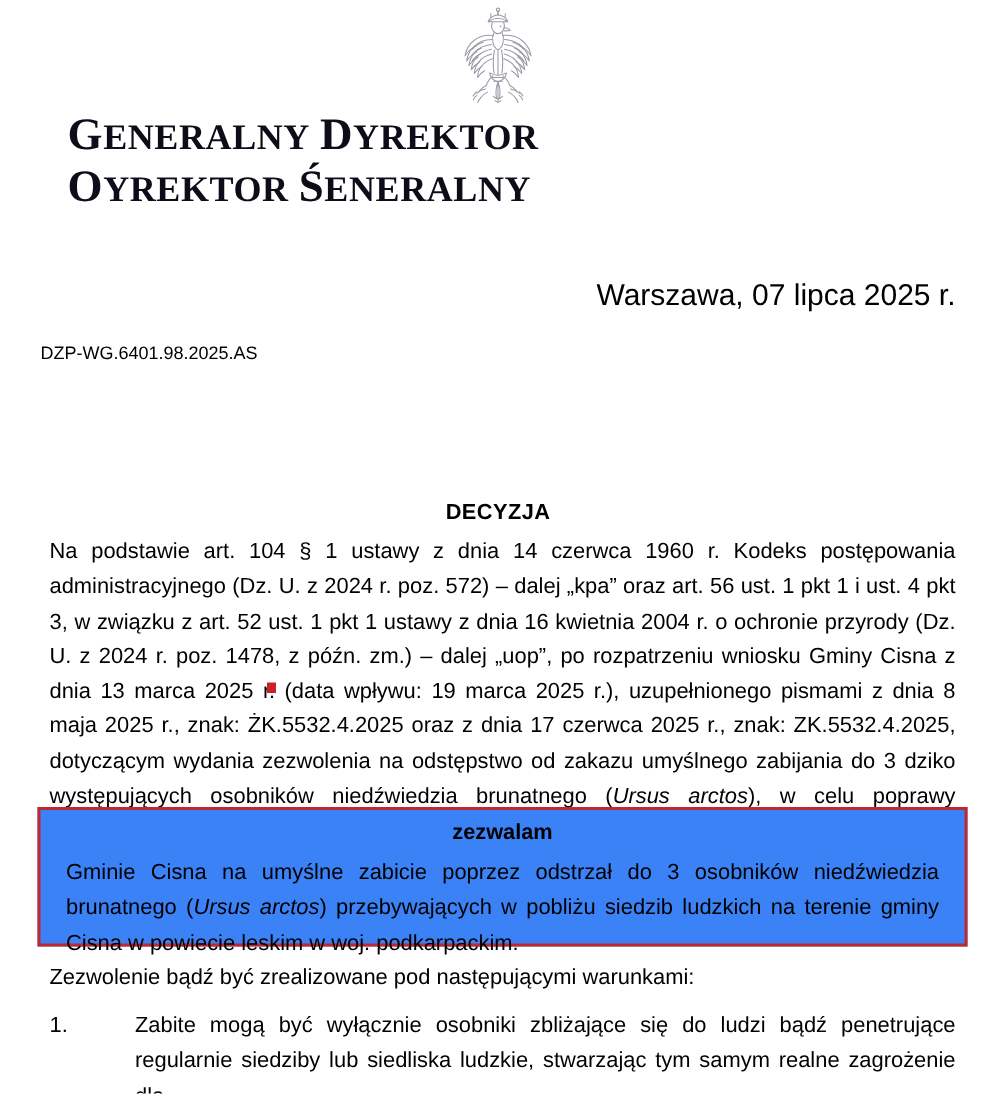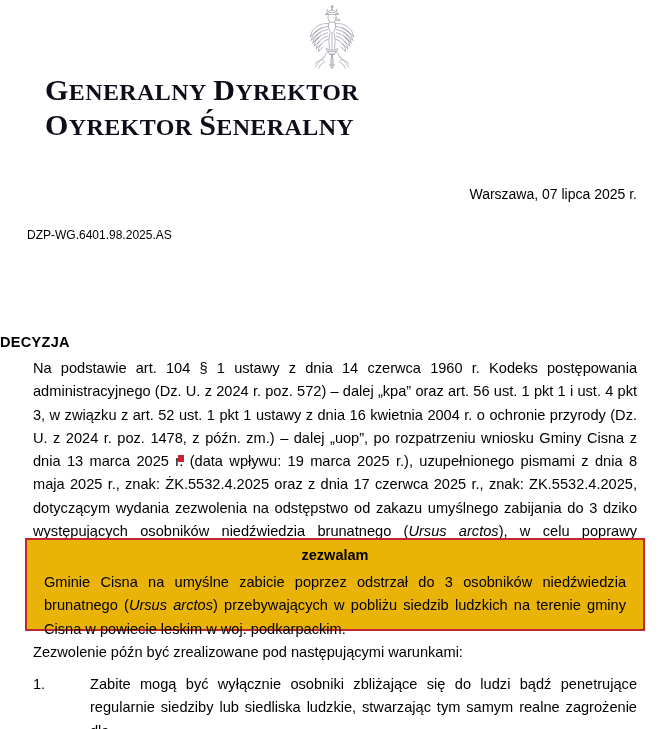--- a/index.html
+++ b/index.html
@@ -55,38 +55,38 @@
     white-space: nowrap;
   }
   .authority .ln .cap { font-size: 30px; }
   .authority .ln .sc  { font-size: 24px; }
 
   
   .place-date {
     position: absolute;
     right: 27px;
     top: 186px;
-    font-size: 14px;
+    font-size: 20px;
     white-space: nowrap;
   }
   .ref-sign {
     position: absolute;
     left: 27px;
     top: 228px;
     font-size: 12px;
     white-space: nowrap;
   }
 
   
   .doc-title {
     position: absolute;
     left: 0;
     top: 334px;
     width: 664px;
-    text-align: left;
+    text-align: center;
     font-size: 14.5px;
     font-weight: bold;
     letter-spacing: 0.3px;
   }
 
   
   .body-block {
     position: absolute;
     left: 33px;
     top: 357px;
@@ -111,21 +111,21 @@
 
   
   .red-box {
     position: absolute;
     left: 25px;
     top: 538px;
     width: 620px;
     height: 93px;
     box-sizing: border-box;
     border: 2px solid #c0272f;
-    background: #eab308;
+    background: #3b82f6;
   }
   .red-box .inner {
     padding: 5px 11px 0 11px;
   }
   .permit-word {
     text-align: center;
     font-size: 14.5px;
     font-weight: bold;
     line-height: 20px;
     margin: 0 0 5px 0;
@@ -241,21 +241,21 @@
 
   <div class="red-mark"></div>
 
   <div class="red-box">
     <div class="inner">
       <div class="permit-word">zezwalam</div>
       <p class="permit-text"><span>Gminie Cisna na umyślne zabicie poprzez odstrzał do 3 osobników niedźwiedzia brunatnego (</span><span class="ital">Ursus arctos</span><span>) przebywających w pobliżu siedzib ludzkich na terenie gminy Cisna w powiecie leskim w woj. podkarpackim.</span></p>
     </div>
   </div>
 
-  <div class="conditions-lead">Zezwolenie późn być zrealizowane pod następującymi warunkami:</div>
+  <div class="conditions-lead">Zezwolenie bądź być zrealizowane pod następującymi warunkami:</div>
 
   <div class="cond-list">
     <div class="cond-item">
       <span class="cond-num">1.</span>
       <span>Zabite mogą być wyłącznie osobniki zbliżające się do ludzi bądź penetrujące regularnie siedziby lub siedliska ludzkie, stwarzając tym samym realne zagrożenie dla</span>
     </div>
   </div>
 
 </div>
 

